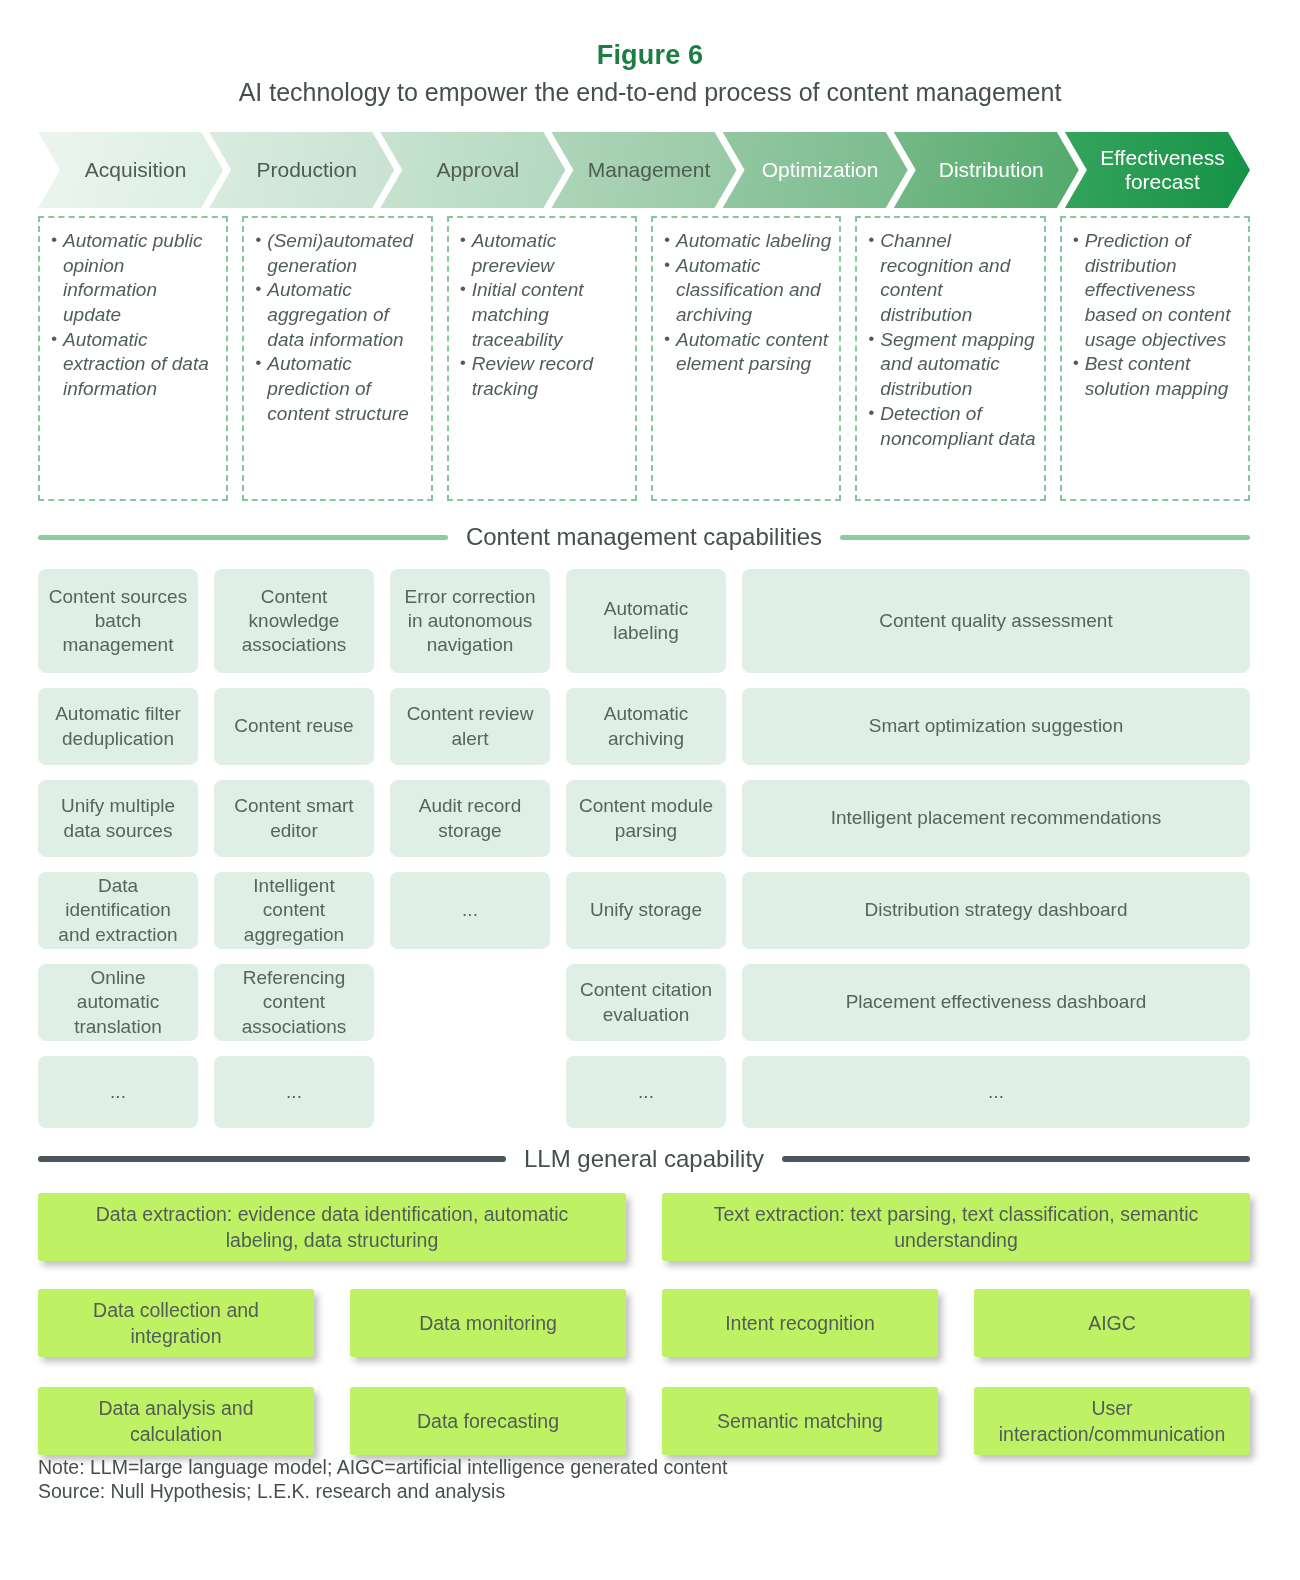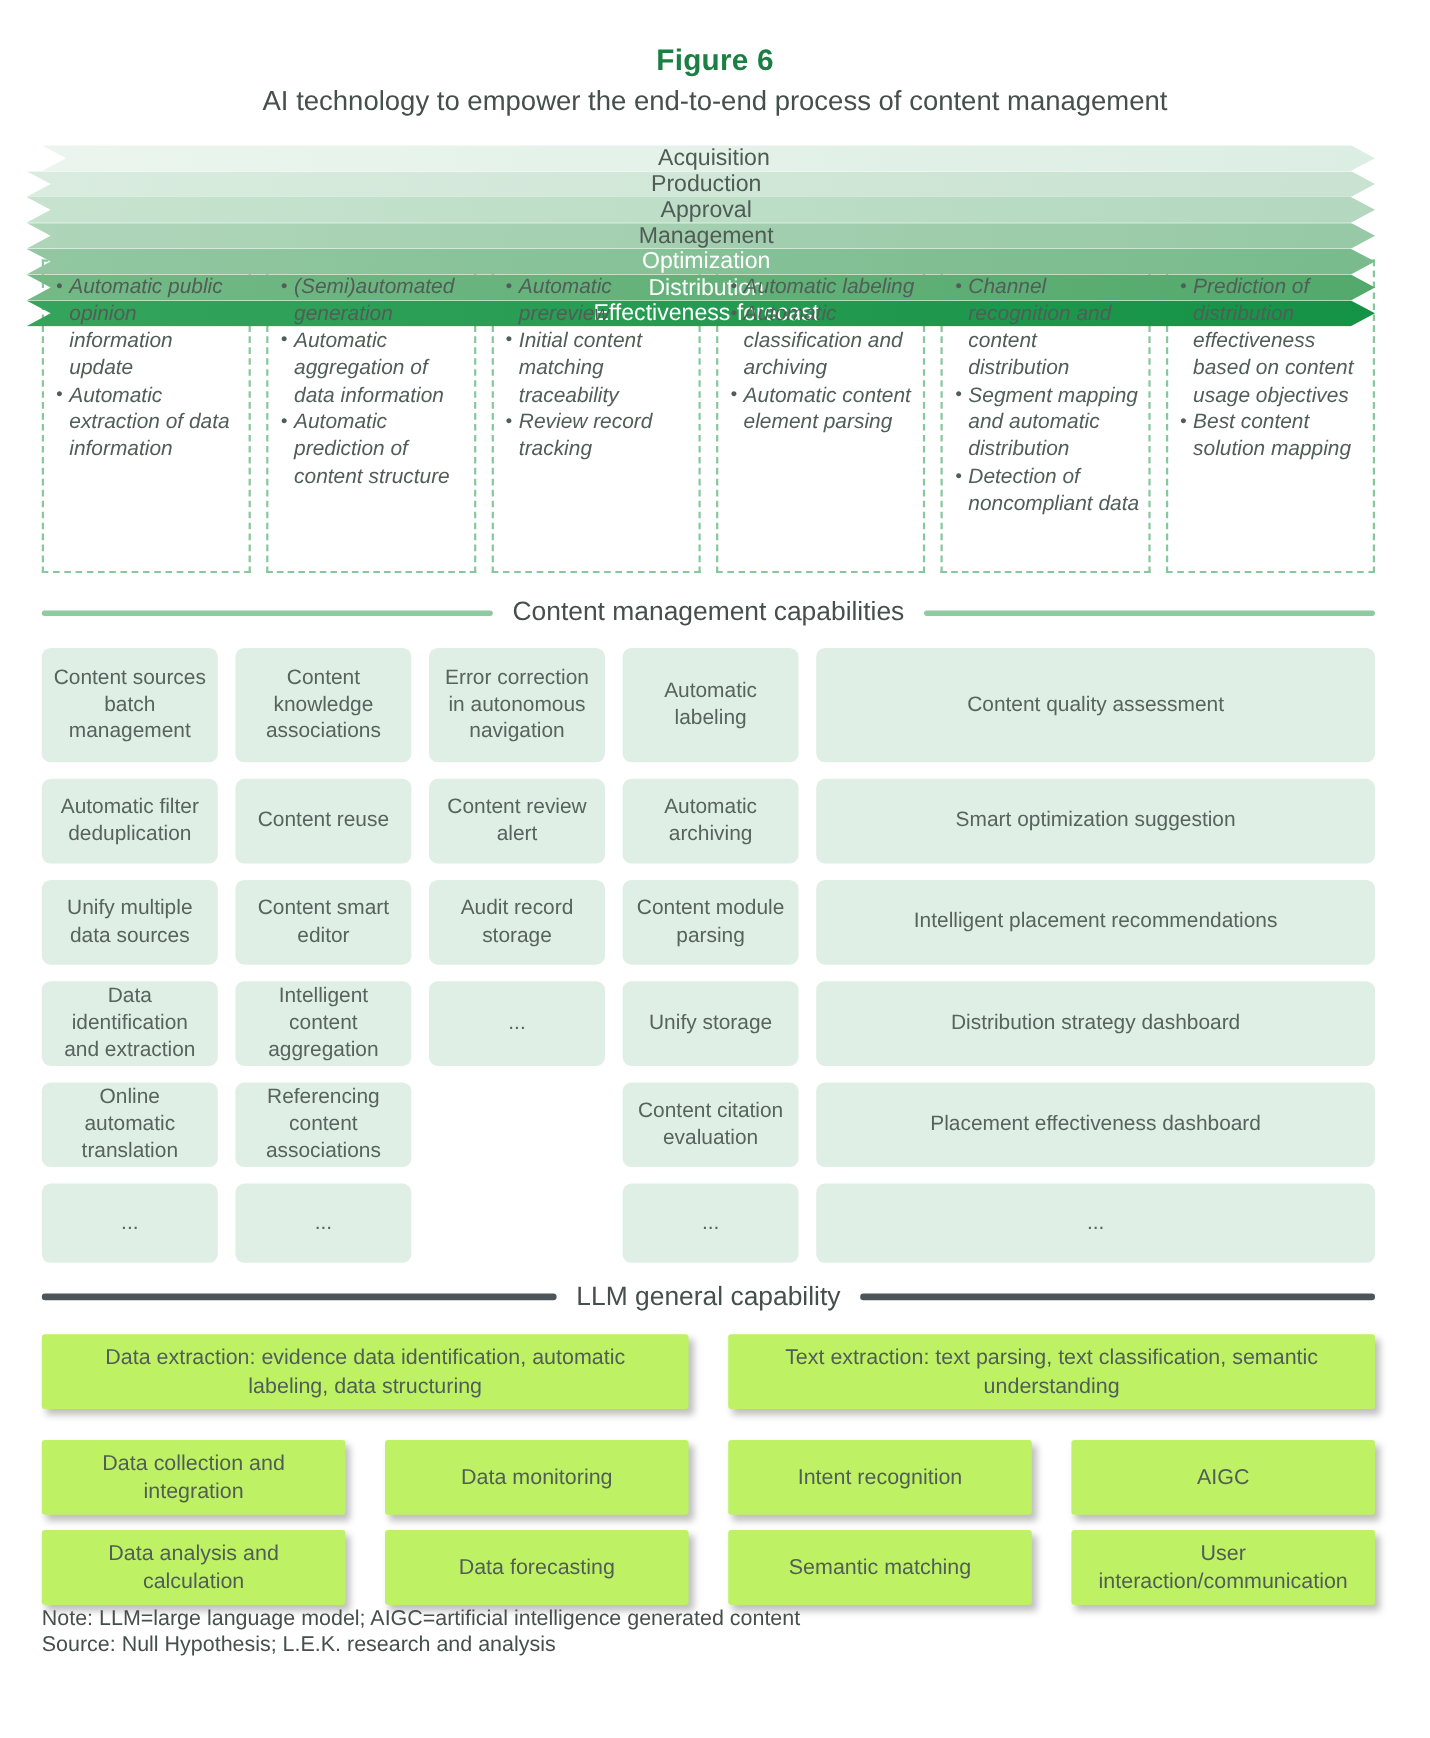--- a/index.html
+++ b/index.html
@@ -12,21 +12,21 @@
     overflow: hidden;
   }
   .inner { margin-left: 38px; width: 1212px; }
 
   
   .header { text-align: center; padding-top: 40px; }
   .fig-label { font-size: 27px; font-weight: bold; color: #1b7f44; letter-spacing: .2px; }
   .fig-title { font-size: 25px; color: #454f4b; margin-top: 7px; }
 
   
-  .flow { display: flex; height: 96px; margin-top: 25px; flex-direction: column; }
+  .flow { display: flex; height: 76px; margin-top: 25px; }
   .chev {
     flex: 1; margin-left: -14px;
     clip-path: polygon(0 0, calc(100% - 22px) 0, 100% 50%, calc(100% - 22px) 100%, 0 100%, 22px 50%);
     display: flex; align-items: center; justify-content: center;
     text-align: center; font-size: 21px; line-height: 1.12;
     padding: 0 20px 0 30px;
   }
   .chev:first-child { margin-left: 0; }
 
   
@@ -70,21 +70,21 @@
 
   
   .gray-box {
     background: #bef264; border-radius: 3px;
     box-shadow: 4px 5px 7px rgba(0,0,0,0.25);
     display: flex; align-items: center; justify-content: center;
     text-align: center; font-size: 19.5px; line-height: 1.35; color: #515e58;
   }
   .llm-wide { display: flex; gap: 36px; margin-top: 20px; }
   .llm-wide .gray-box { flex: 1; height: 68px; padding: 0 34px; }
-  .llm-grid { display: grid; grid-template-columns: repeat(4, 1fr); gap: 14px 36px; margin-top: 28px; }
+  .llm-grid { display: grid; grid-template-columns: repeat(4, 1fr); gap: 30px 36px; margin-top: 28px; }
   .llm-grid .gray-box { height: 68px; padding: 0 18px; }
 
   
   .footer { font-size: 19.5px; color: #454f4b; line-height: 1.24; }
 </style>
 </head>
 <body>
 
 <div class="page">
 

